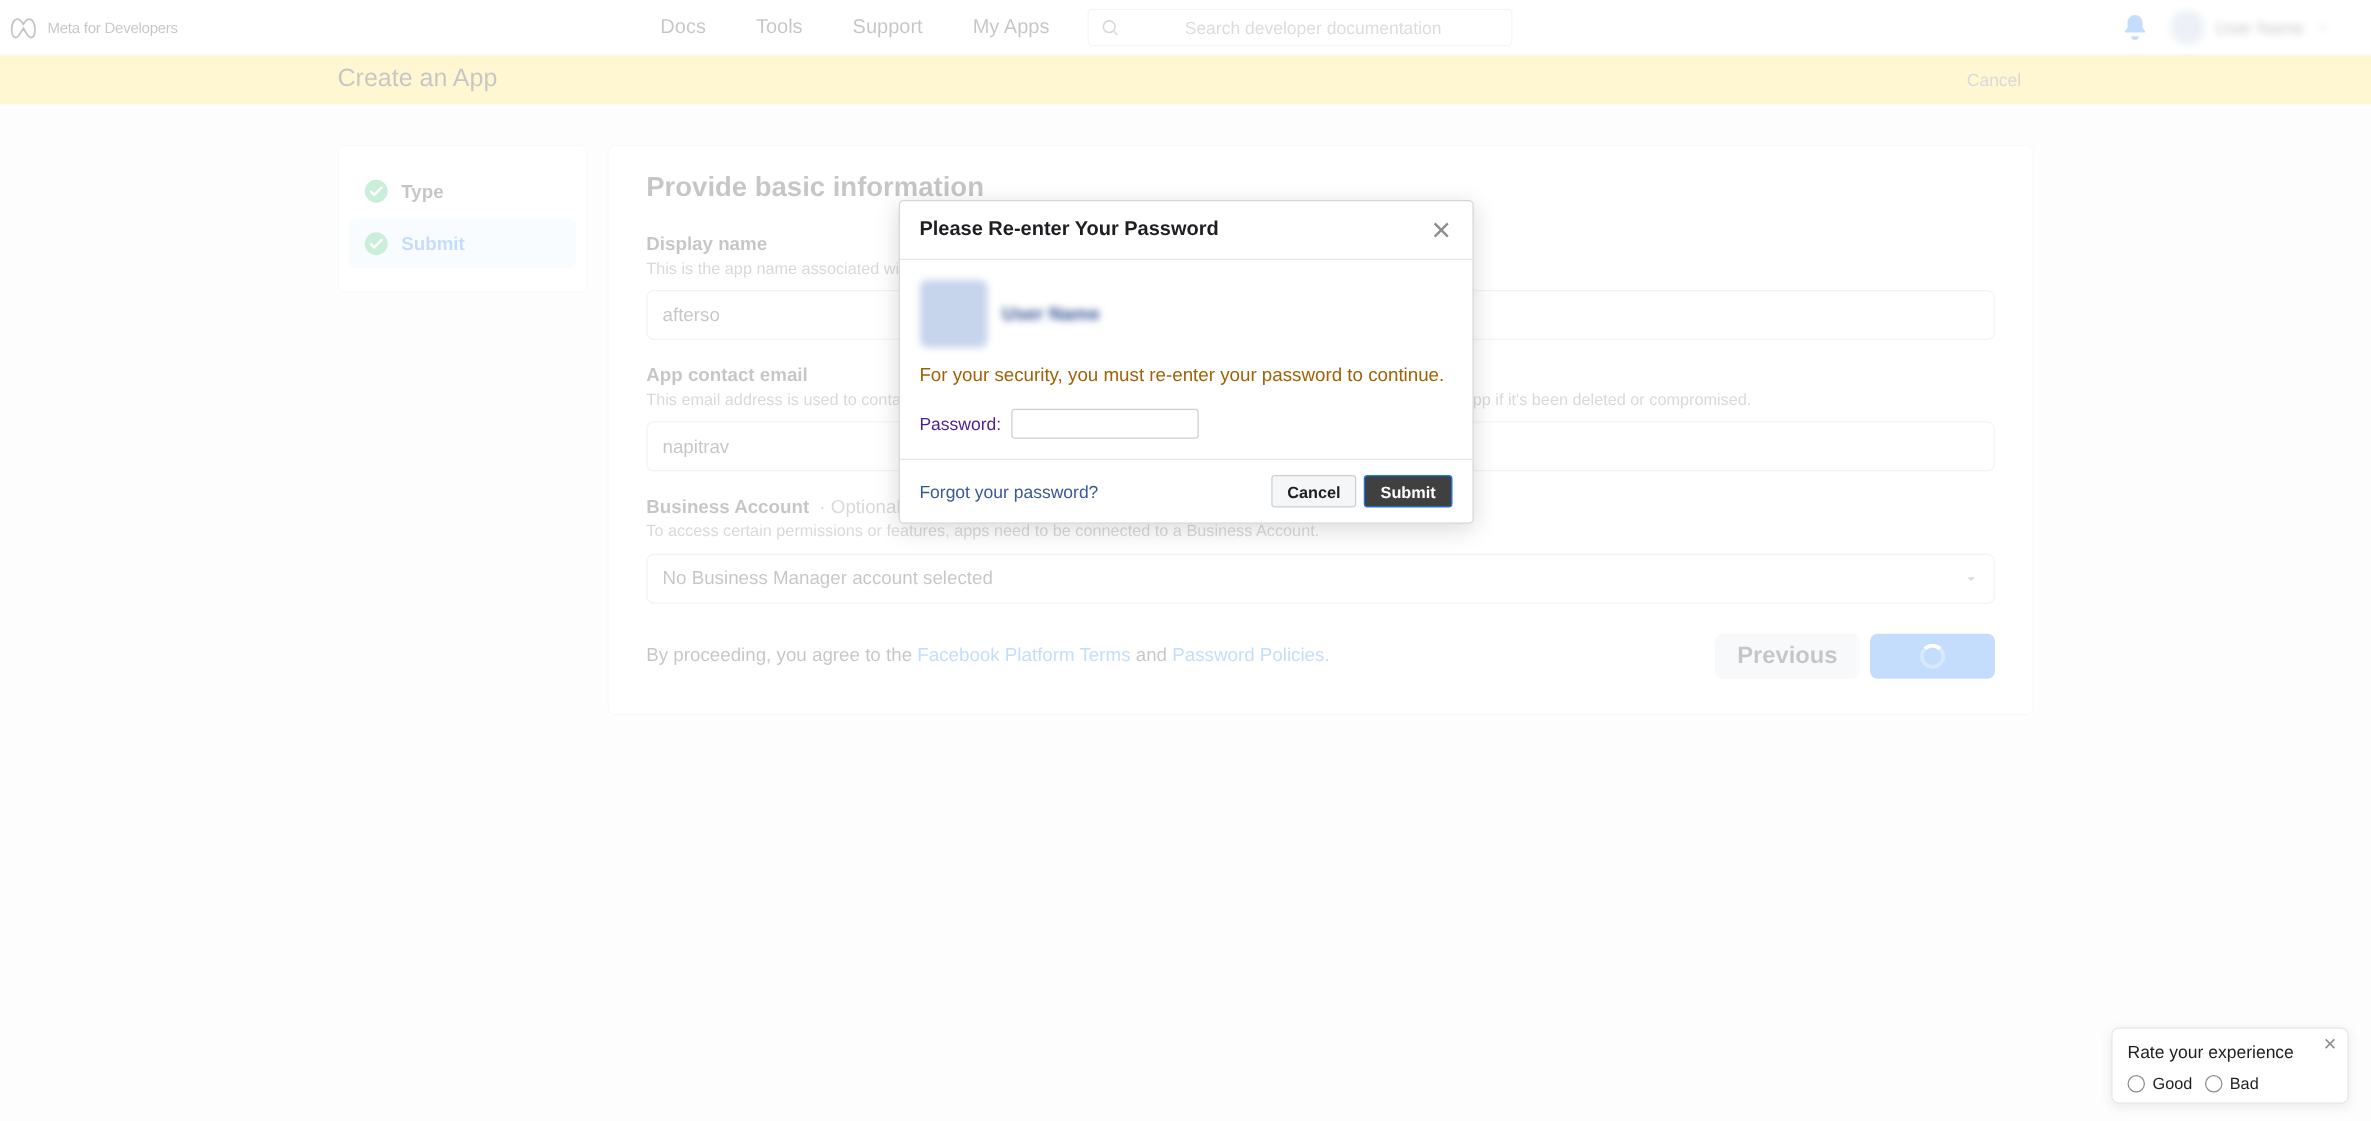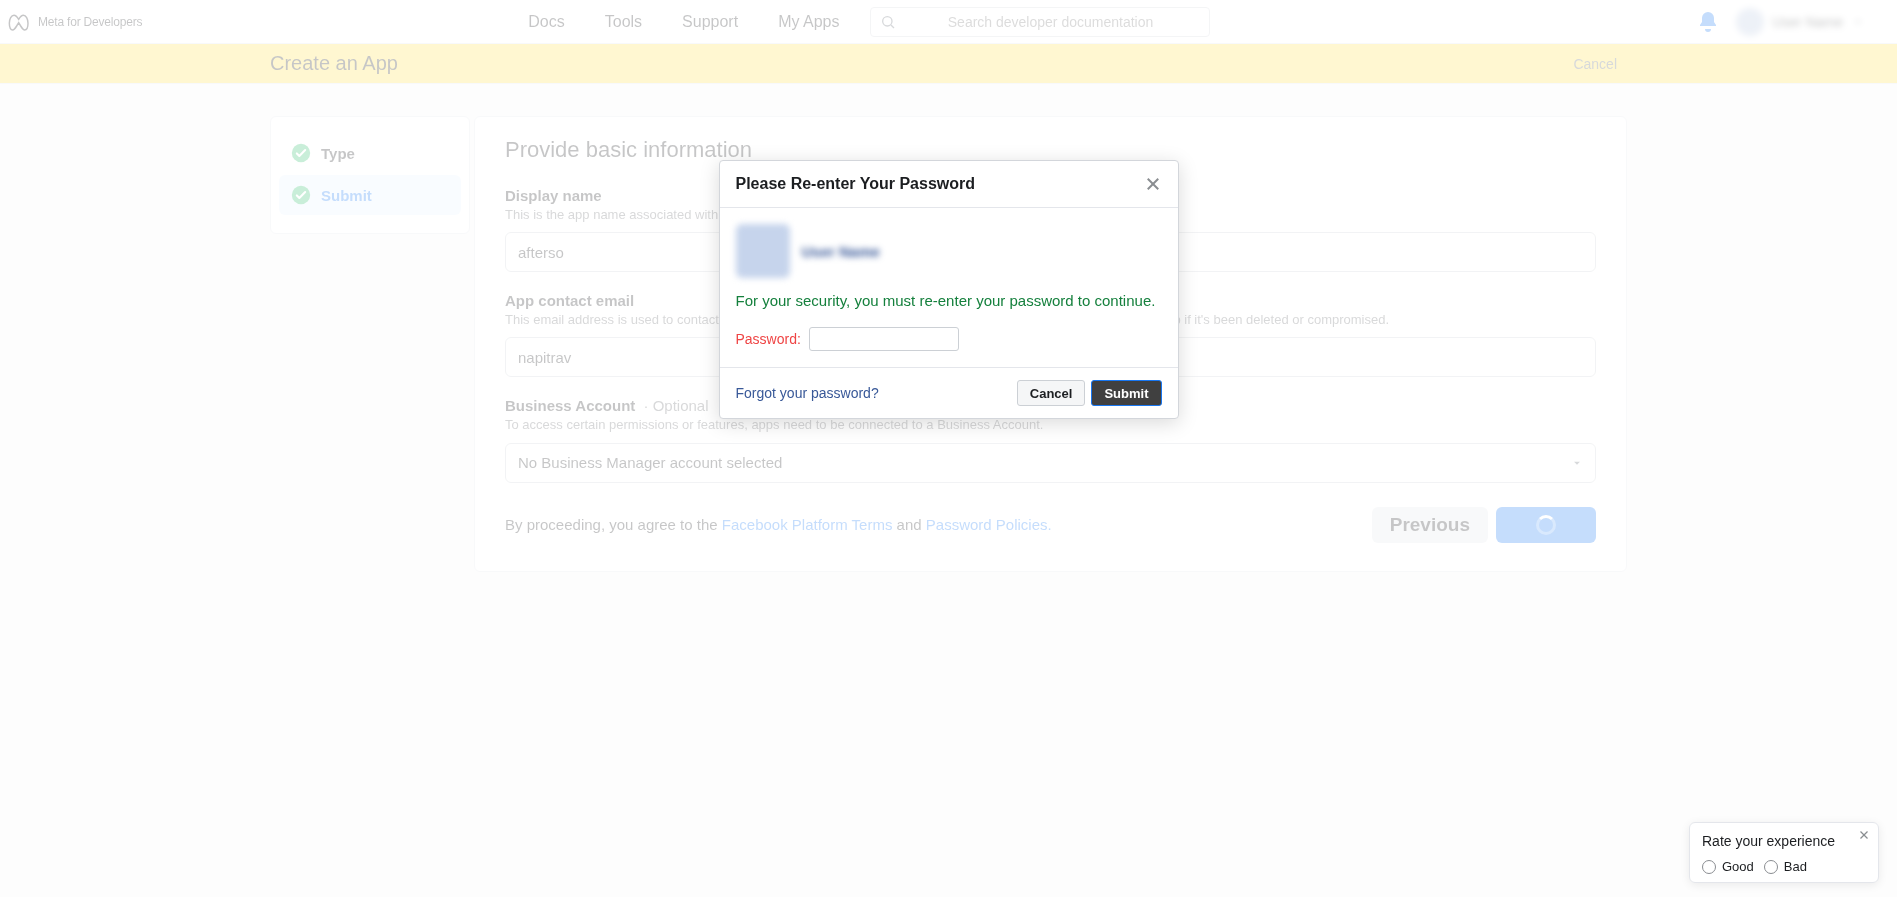--- a/index.html
+++ b/index.html
@@ -144,21 +144,21 @@
 
     .subheader-cancel {
       color: #606770;
       font-size: 14px;
       cursor: pointer;
     }
 
     
     .main {
       display: flex;
-      gap: 4px;
+      gap: 16px;
       padding: 32px 270px 0;
       align-items: flex-start;
       justify-content: center;
     }
 
     
     .sidebar {
       width: 200px;
       background: #fff;
       border: 1px solid #e4e6eb;
@@ -201,21 +201,21 @@
     .content {
       flex: 1;
       background: #fff;
       border: 1px solid #e4e6eb;
       border-radius: 6px;
       padding: 20px 30px 28px;
     }
 
     .section-title {
       font-size: 22px;
-      font-weight: 400;
+      font-weight: 700;
       margin-bottom: 24px;
     }
 
     .field-label {
       font-size: 15px;
       font-weight: 600;
       margin-bottom: 2px;
     }
 
     .field-desc {
@@ -392,33 +392,33 @@
 
     .modal-username {
       font-size: 15px;
       font-weight: 600;
       color: #385898;
       filter: blur(3px);
     }
 
     .modal-text {
       font-size: 15px;
-      color: #15803d;
+      color: #a16207;
       margin-bottom: 18px;
     }
 
     .password-row {
       display: flex;
       align-items: center;
       gap: 8px;
     }
 
     .password-label {
       font-size: 14px;
-      color: #ef4444;
+      color: #4c1d95;
     }
 
     .password-input {
       flex-grow: 0;
       width: 150px;
       height: 24px;
       border: 1px solid #ccd0d5;
       border-radius: 3px;
       padding: 0 6px;
       font-size: 13px;

